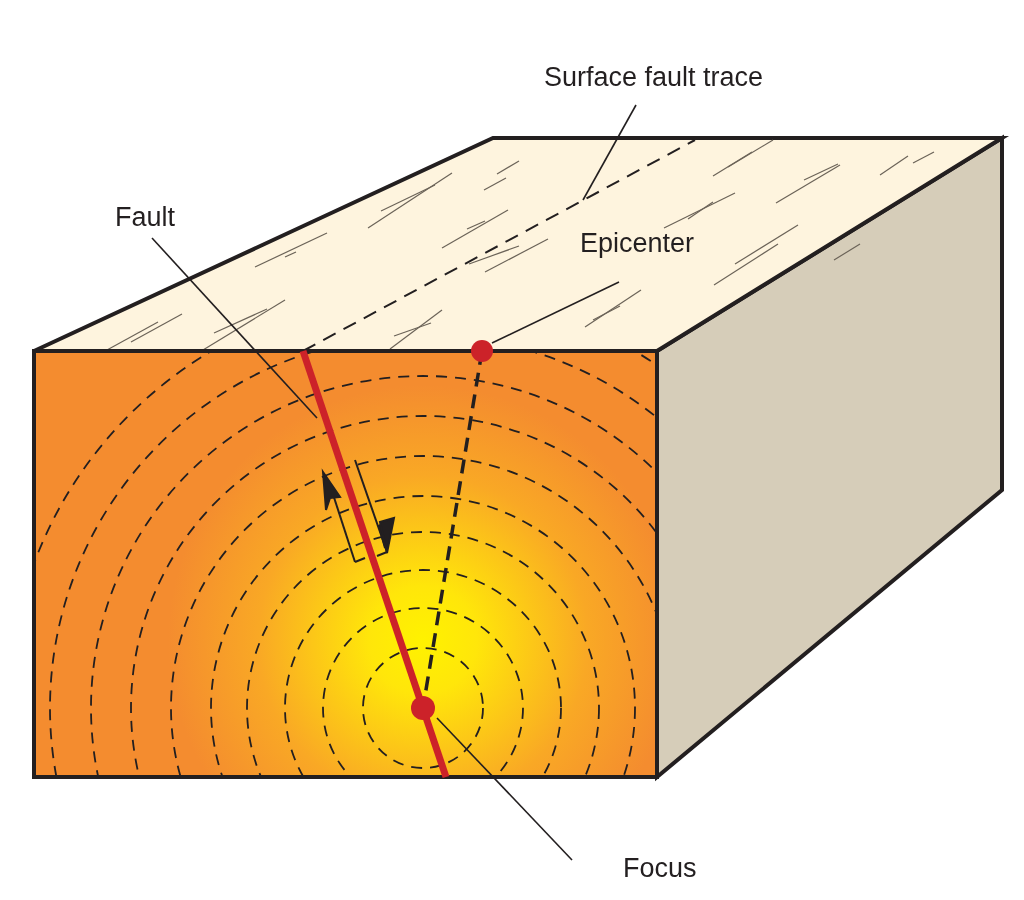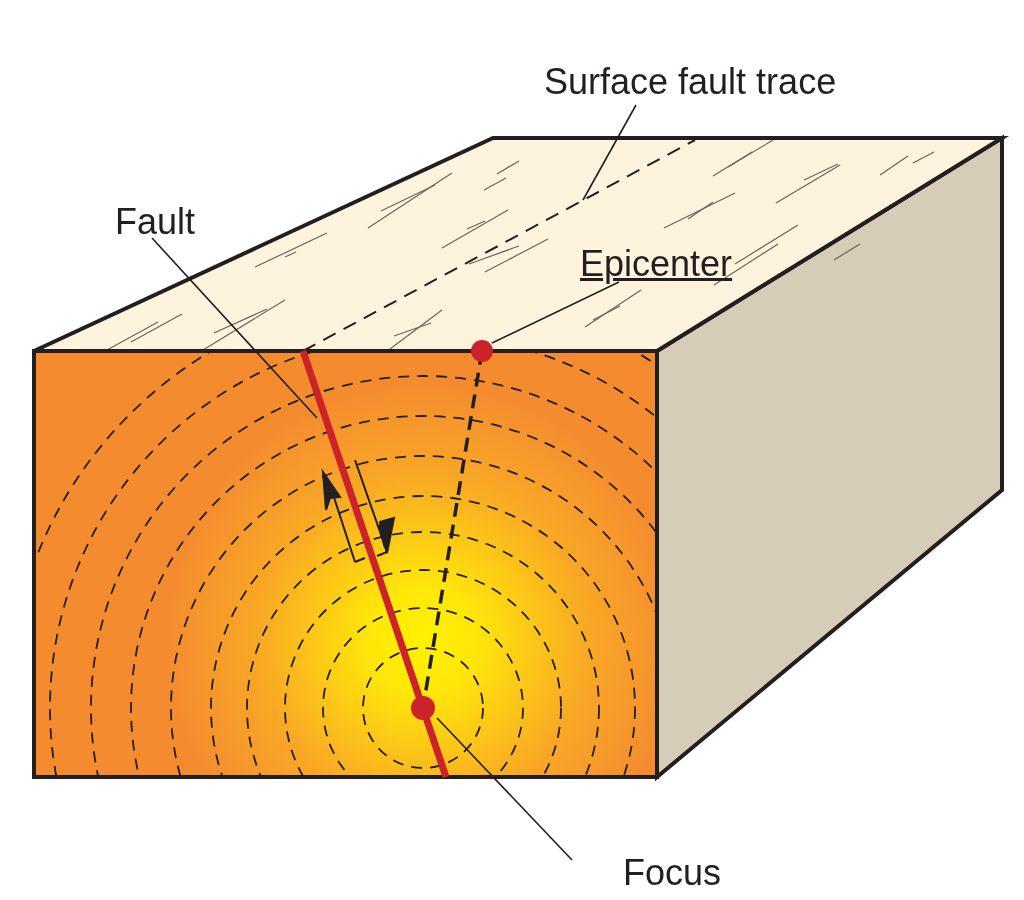--- a/index.html
+++ b/index.html
@@ -1,21 +1,21 @@
 <!DOCTYPE html>
 <html><head>
   <meta charset="utf-8">
   <style>
     html, body { margin: 0; padding: 0; background: #ffffff; }
     body { width: 1024px; height: 900px; position: relative; overflow: hidden; }
     #diagram { position: absolute; left: 0; top: 0; width: 1024px; height: 900px; }
     .label {
       position: absolute;
       font-family: "Liberation Sans", "DejaVu Sans", sans-serif;
-      font-size: 36px;
+      font-size: 27px;
       color: #231f20;
       white-space: nowrap;
       line-height: 1;
     }
   </style>
 </head>
 <body>
 
 <svg id="diagram" viewBox="0 0 1024 900" xmlns="http://www.w3.org/2000/svg">
   <defs>
@@ -109,14 +109,14 @@
   <g stroke="#231F20" stroke-width="1.6" fill="none">
     <line x1="152" y1="238" x2="317" y2="418"></line>
     <line x1="636" y1="105" x2="583" y2="200"></line>
     <line x1="619" y1="282" x2="492" y2="343"></line>
     <line x1="437" y1="718" x2="572" y2="860"></line>
   </g>
 </svg>
 
 <div class="label" style="left:544px; top:64px;">Surface fault trace</div>
 <div class="label" style="left:115px; top:204px;">Fault</div>
-<div class="label" style="left:580px; top:246px;text-decoration:underline;">Epicenter</div>
+<div class="label" style="left:580px; top:230px;">Epicenter</div>
 <div class="label" style="left:583px; top:855px;margin-left:40px;">Focus</div>
 
 </body></html>

